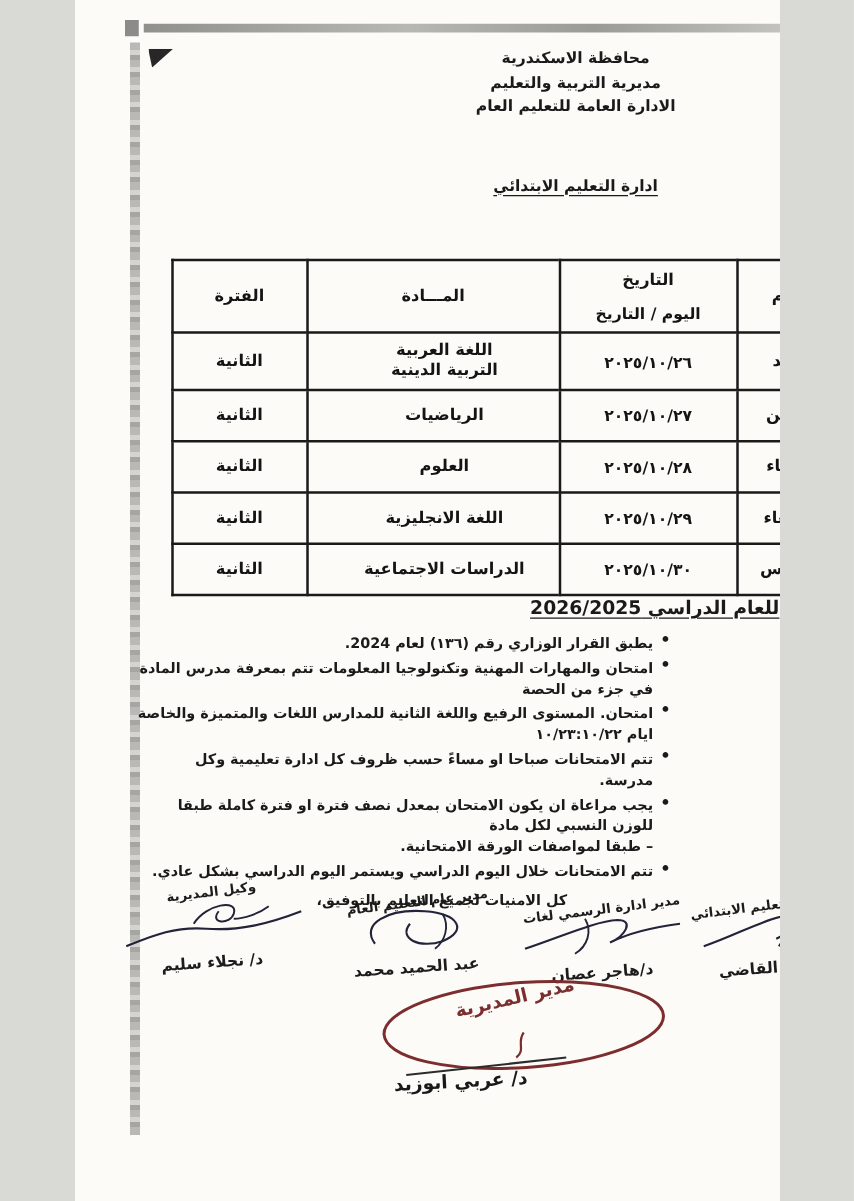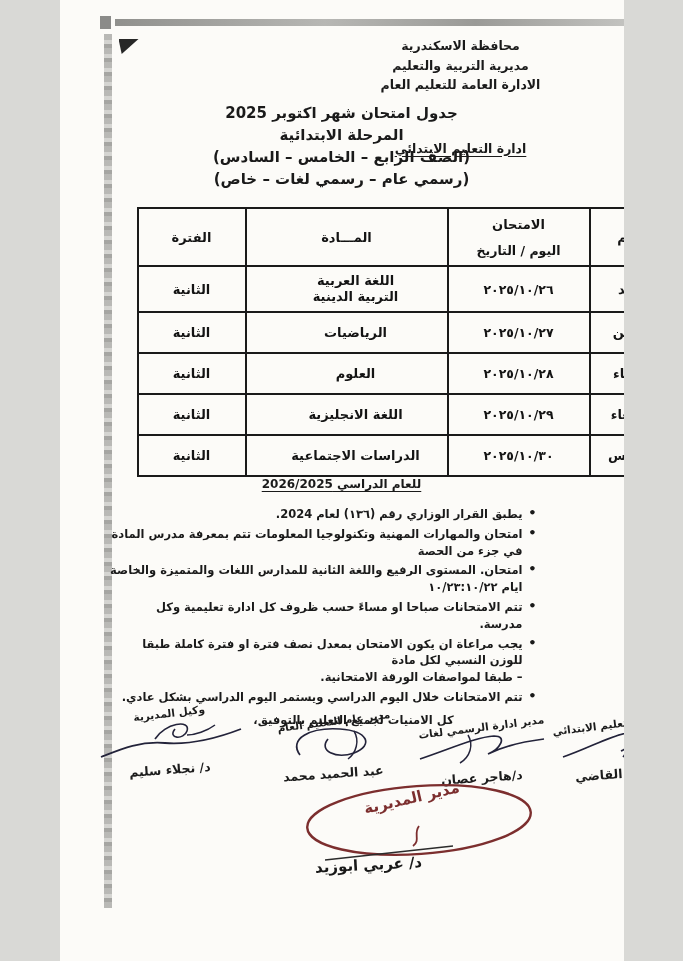--- a/index.html
+++ b/index.html
@@ -32,22 +32,22 @@
     direction:rtl;font-weight:bold;font-size:13px;color:#141414;table-layout:fixed;}
   .exam-table th,.exam-table td{border:2.4px solid #1a1a1a;text-align:center;
     vertical-align:middle;padding:0 2px;}
   .exam-table thead tr{height:58px;}
   .exam-table tbody tr:first-child{height:46px;}
   .exam-table tbody tr{height:41px;}
   .exam-table td.c-subject{white-space:pre-line;line-height:16px;padding-left:20px;}
   .exam-table td.c-date{letter-spacing:1px;font-size:12.5px;}
   .hdr-date-2{margin-top:11px;font-size:12.5px;}
   
-  .year-line{position:absolute;top:477px;left:0;right:0;text-align:center;
-    font-weight:bold;font-size:12px;}
+  .year-line{position:absolute;top:477px;left:0;right:0;
+    font-weight:bold;font-size:15px;}
   .notes{position:absolute;top:506px;right:86px;left:50px;font-weight:bold;
     font-size:11.5px;line-height:16.8px;}
   .notes ul{list-style:none;margin:0;padding:0;}
   .notes li{position:relative;padding-right:15px;margin-bottom:3px;white-space:pre-line;}
   .notes li::before{content:"•";position:absolute;right:1px;top:-1px;font-size:13px;}
   .closing{text-align:center;margin-top:6px;margin-left:60px;}
   
   .sig{position:absolute;width:152px;text-align:center;color:#1c1c1c;}
   .sig-title{display:inline-block;font-size:10.6px;font-weight:bold;
     transform:rotate(-7deg);white-space:nowrap;}
@@ -82,39 +82,33 @@
     <polygon points="44,120 58,143 39,139" fill="#2e2e33"></polygon>
   </svg>
 
   <div class="gov-header">
     <div>محافظة الاسكندرية</div>
     <div>مديرية التربية والتعليم</div>
     <div>الادارة العامة للتعليم العام</div>
     <div class="u">ادارة التعليم الابتدائي</div>
   </div>
 
-  <div class="title-block">
-    <div>جدول امتحان شهر اكتوبر 2025</div>
-    <div>المرحلة الابتدائية</div>
-    <div>(الصف الرابع – الخامس – السادس)</div>
-    <div>(رسمي عام – رسمي لغات – خاص)</div>
-  </div>
 
   <table class="exam-table">
     <colgroup>
       <col style="width:88px">
         <col style="width:142px">
         <col style="width:202px">
         <col style="width:108px">
     </colgroup>
     <thead>
       <tr>
         <th>اليوم</th>
         <th>
-          <div>الامتحان</div>
+          <div>التاريخ</div>
           <div class="hdr-date-2">اليوم / التاريخ</div>
         </th>
         <th>المـــادة</th>
         <th>الفترة</th>
       </tr>
     </thead>
     <tbody>
         <tr>
           <td class="c-day">الاحد</td>
           <td class="c-date">٢٠٢٥/١٠/٢٦</td>

